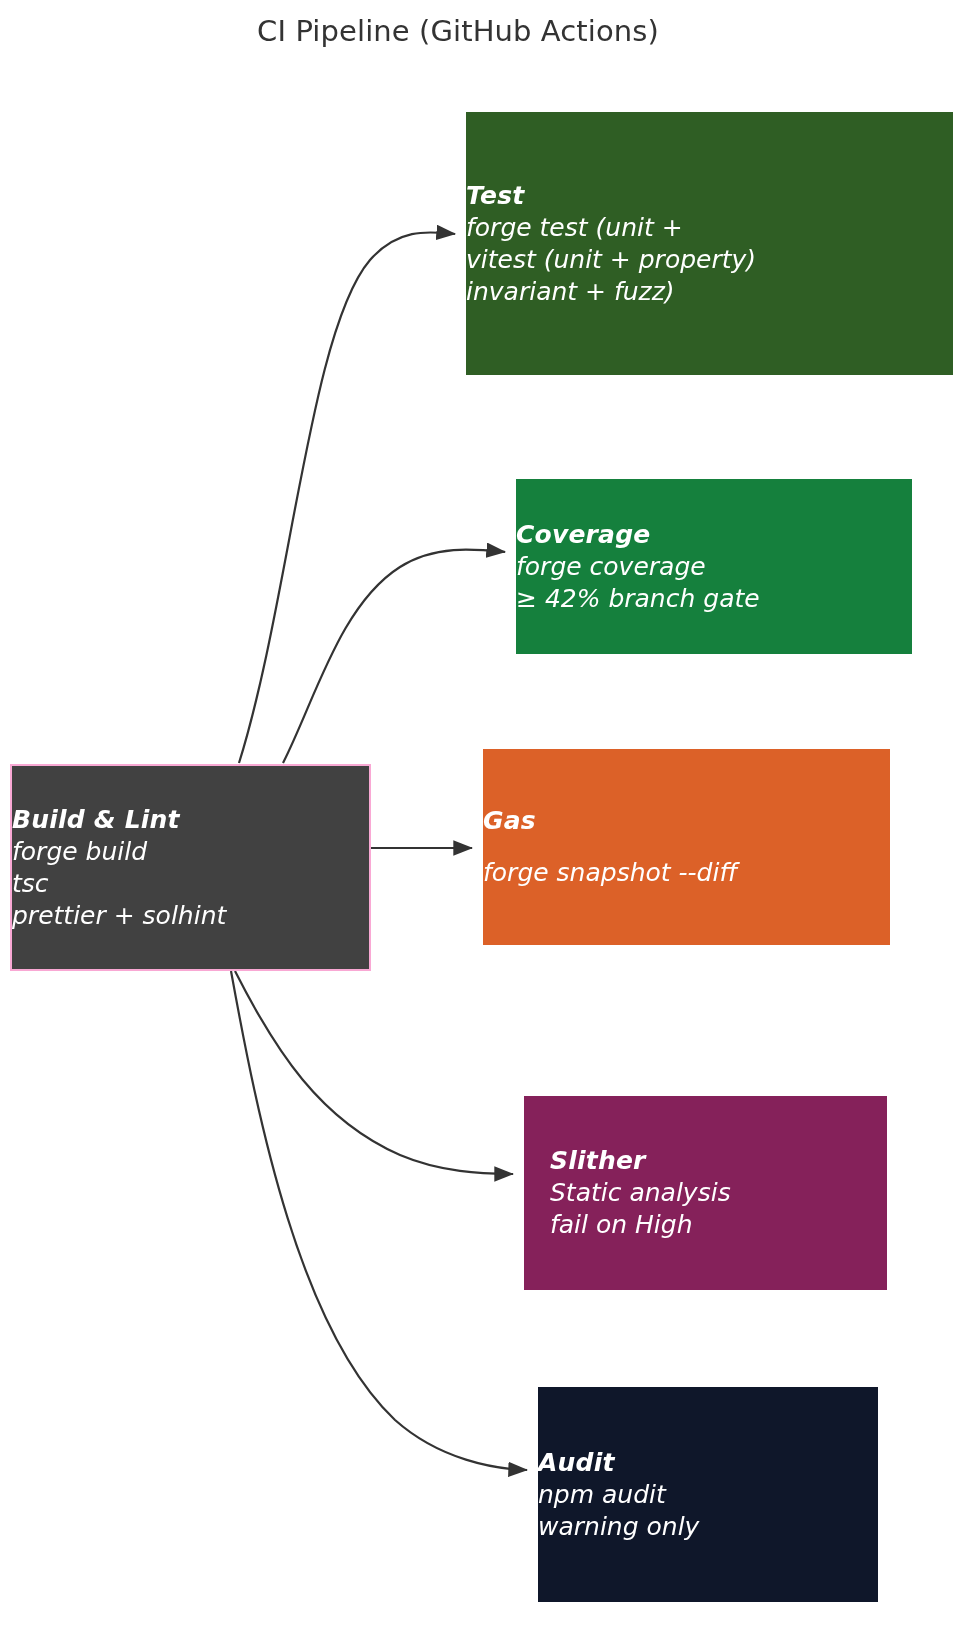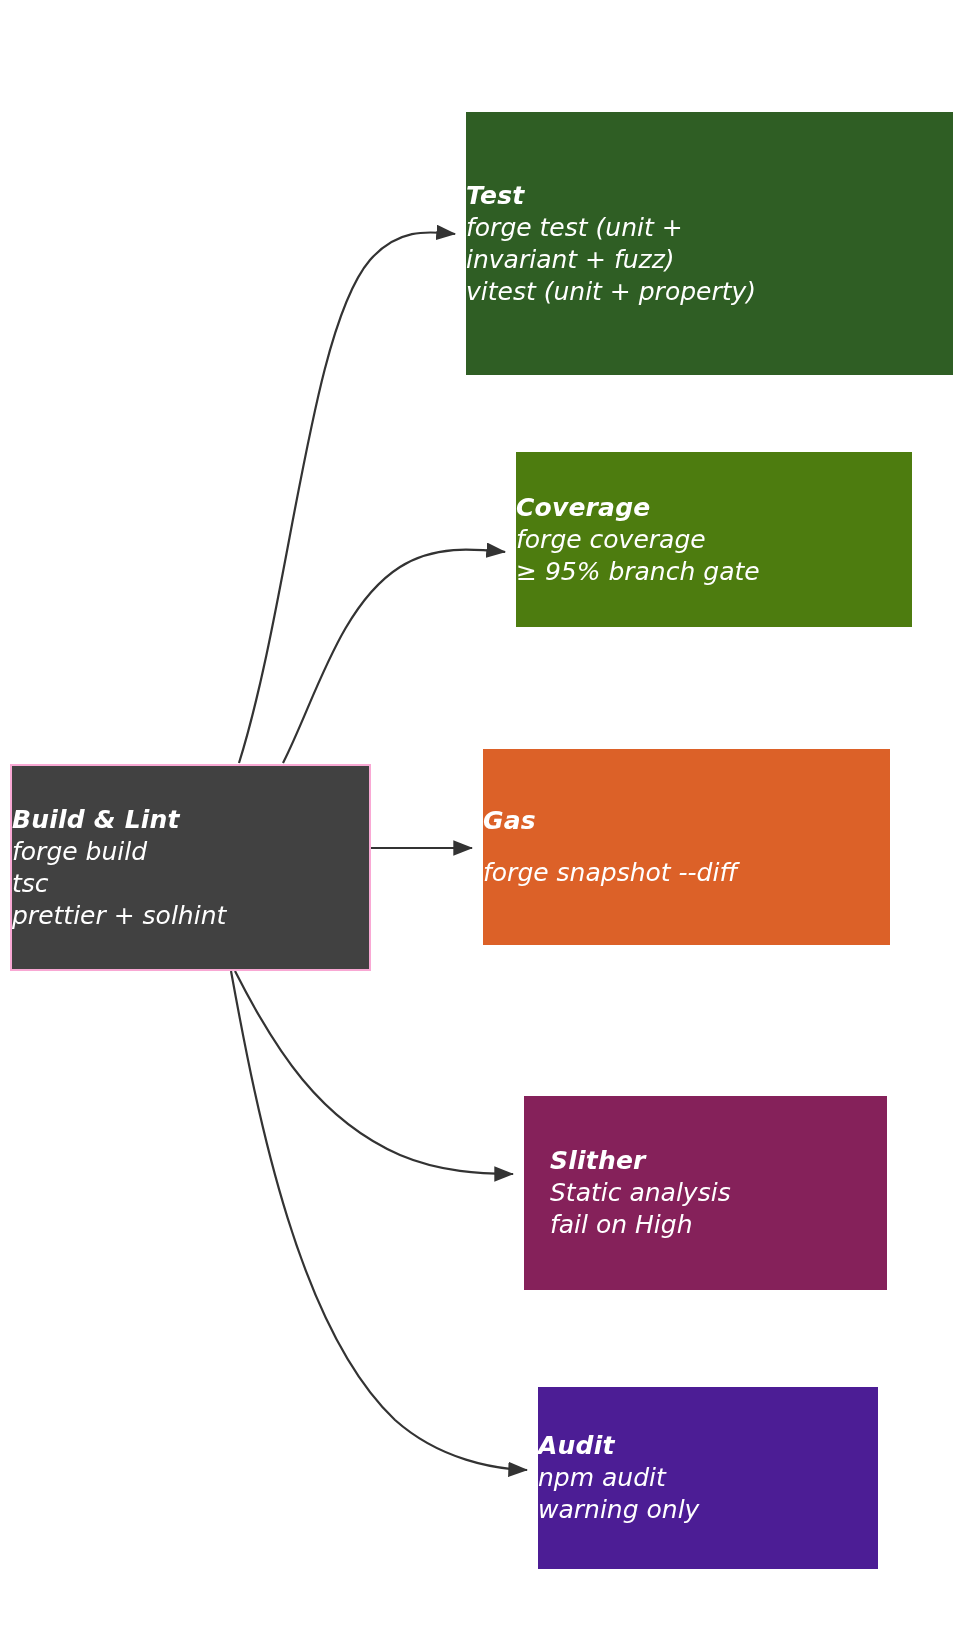--- a/index.html
+++ b/index.html
@@ -59,34 +59,35 @@
   .node .node-line {
     font-size: 25px;
     font-weight: 400;
     white-space: nowrap;
   }
   
   #node-build  { left: 10px;  top: 764px;  width: 361px; height: 207px;
                  background: #414141; border: 2px solid #f9a8d4; }
   #node-test   { left: 466px; top: 112px;  width: 487px; height: 263px;
                  background: #2F5E24; }
-  #node-cov    { left: 516px; top: 452px;  width: 396px; height: 175px;
-                 background: #4d7c0f; }
+  #node-cov    { left: 516px; top: 479px;  width: 396px; height: 175px;
+                 background: #15803d; }
   #node-gas    { left: 483px; top: 749px;  width: 407px; height: 196px;
                  background: #DC6128; gap: 20px; }
   #node-slither{ left: 524px; top: 1096px; width: 363px; height: 194px;
                  background: #85215A; padding-left: 26px; }
-  #node-audit  { left: 538px; top: 1387px; width: 340px; height: 182px;
-                 background: #4c1d95; }
+  #node-audit  { left: 538px; top: 1387px; width: 340px; height: 215px;
+                 background: #0f172a; }
 </style>
 </head>
 <body>
 
 <div id="canvas">
 
+  <div class="diagram-title">CI Pipeline (GitHub Actions)</div>
 
   <svg id="edge-layer" viewBox="0 0 978 1652" xmlns="http://www.w3.org/2000/svg">
     <defs>
       <marker id="arrowhead" markerWidth="9" markerHeight="7" refX="8.5" refY="3.5" orient="auto" markerUnits="strokeWidth">
         <path d="M0,0 L9,3.5 L0,7 z" fill="#333333"></path>
       </marker>
     </defs>
 
     <path d="M 239,763 C 290,600 310,330 370,260 C 400,226 432,232 455,234" fill="none" stroke="#333333" stroke-width="2.2" marker-end="url(#arrowhead)"></path>
 
@@ -102,28 +103,28 @@
   <div class="node" id="node-build">
     <div class="node-title">Build &amp; Lint</div>
     <div class="node-line">forge build</div>
     <div class="node-line">tsc</div>
     <div class="node-line">prettier + solhint</div>
   </div>
 
   <div class="node" id="node-test">
     <div class="node-title">Test</div>
     <div class="node-line">forge test (unit +</div>
+    <div class="node-line">vitest (unit + property)</div>
     <div class="node-line">invariant + fuzz)</div>
-    <div class="node-line">vitest (unit + property)</div>
   </div>
 
   <div class="node" id="node-cov">
     <div class="node-title">Coverage</div>
     <div class="node-line">forge coverage</div>
-    <div class="node-line">≥ 95% branch gate</div>
+    <div class="node-line">≥ 42% branch gate</div>
   </div>
 
   <div class="node" id="node-gas">
     <div class="node-title">Gas</div>
     <div class="node-line">forge snapshot --diff</div>
   </div>
 
   <div class="node" id="node-slither">
     <div class="node-title">Slither</div>
     <div class="node-line">Static analysis</div>

